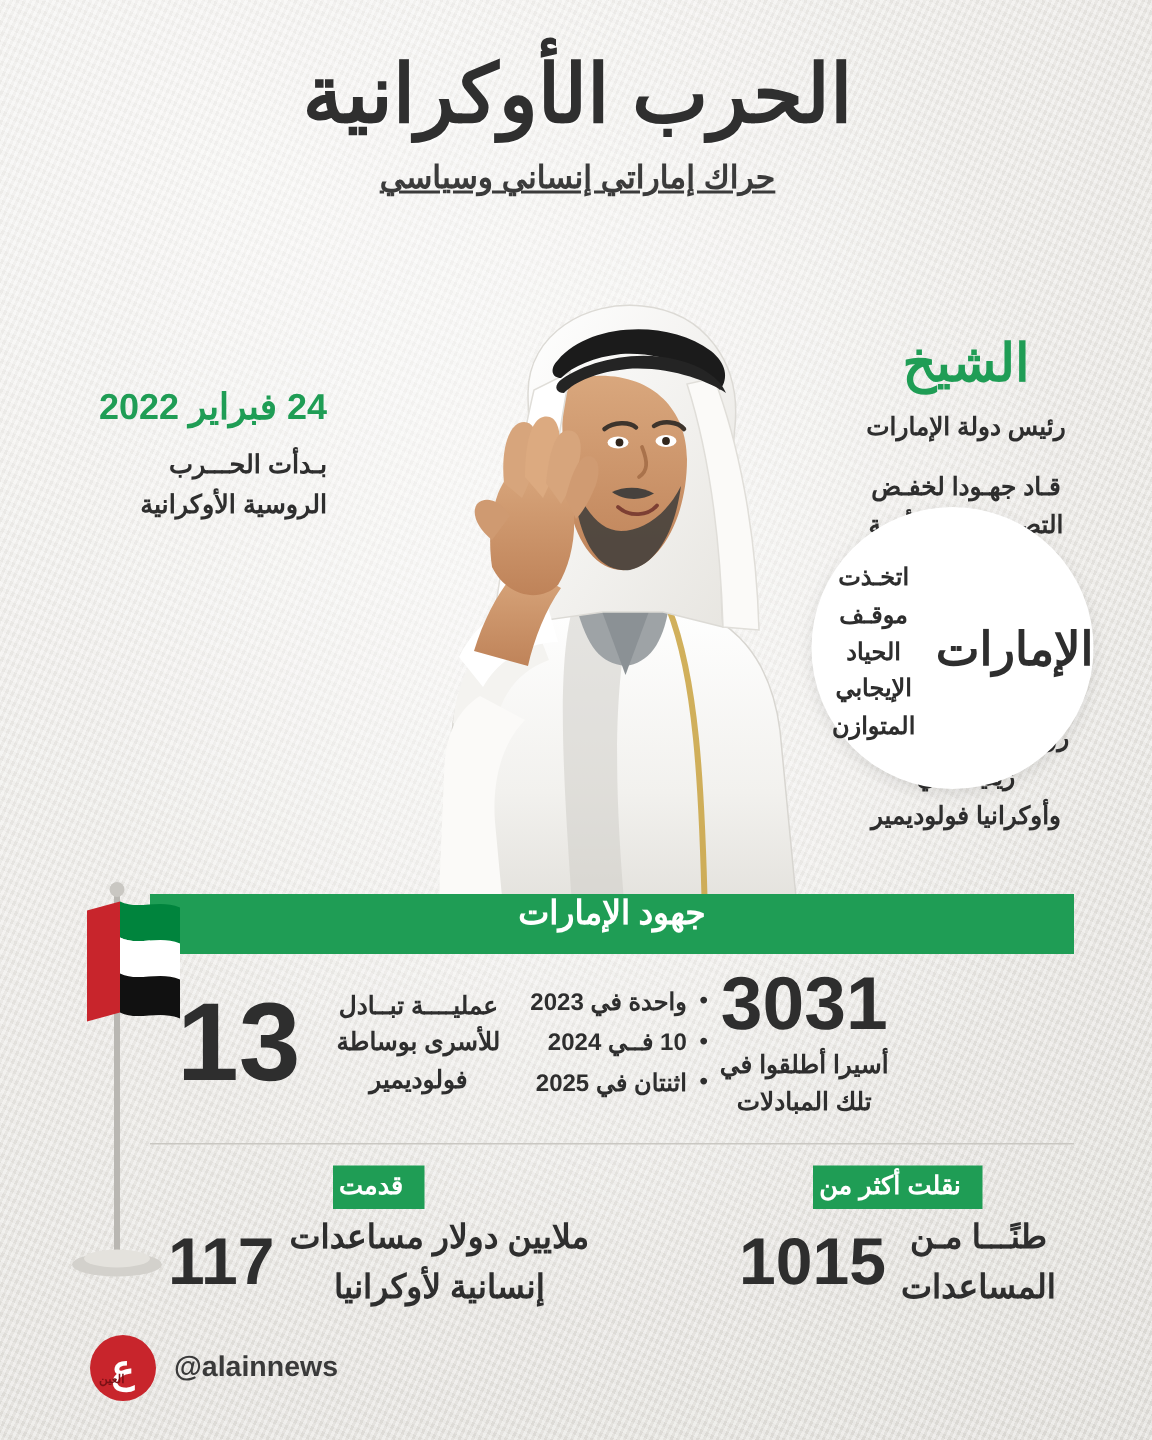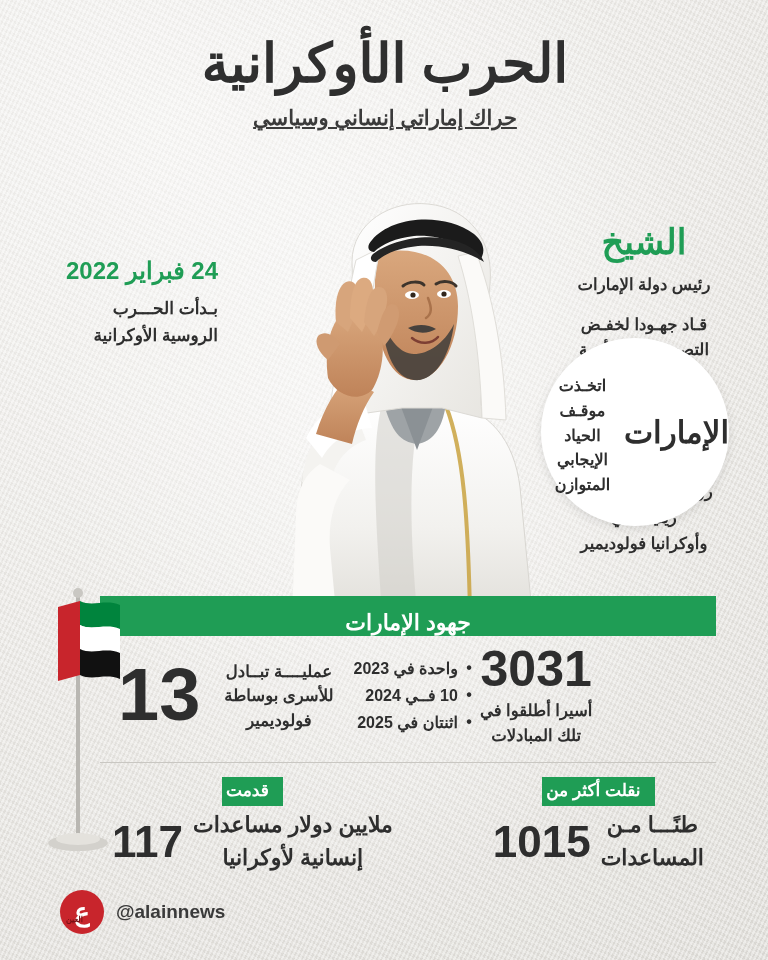--- a/index.html
+++ b/index.html
@@ -172,23 +172,24 @@
 
   
   .efforts-banner {
     position: absolute;
     top: 596px;
     left: 100px;
     width: 616px;
     height: 40px;
     background: #1f9d55;
     display: flex;
-    align-items: flex-end;
+    align-items: flex-start;
     justify-content: center;
     z-index: 5;
+    font-family: Liberation Serif, serif;
   }
   .efforts-banner .txt {
     color: #ffffff;
     font-size: 22px;
     font-weight: bold;
   }
 
   
   .stats {
     position: absolute;

